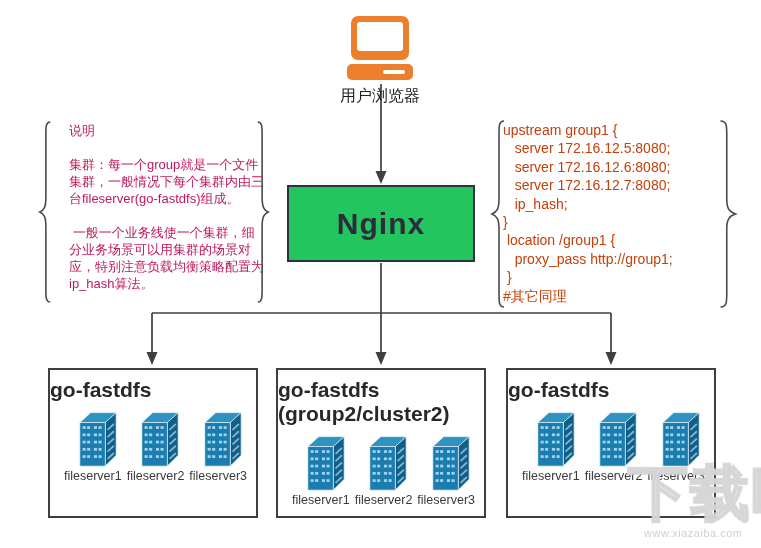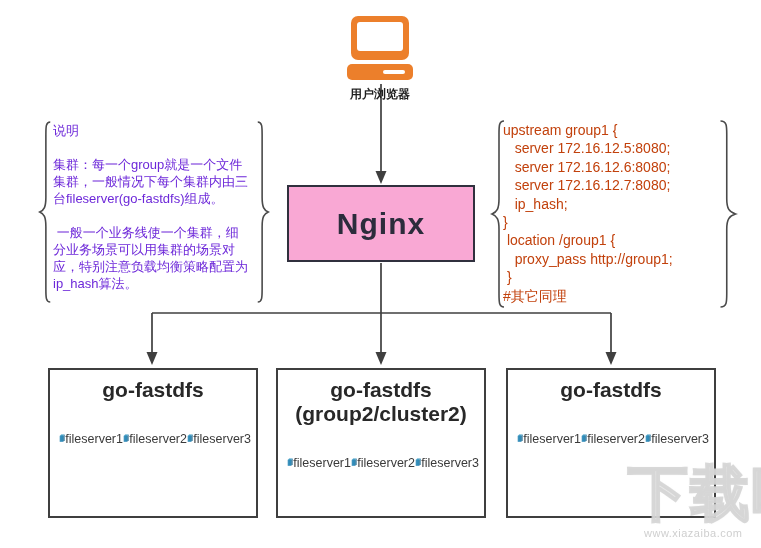--- a/index.html
+++ b/index.html
@@ -12,49 +12,49 @@
   
   .monitor { position:absolute; left:351px; top:16px; width:58px; height:44px;
     background:#EC7F2B; border-radius:7px; }
   .screen  { position:absolute; left:6px; top:6px; width:46px; height:29px;
     background:#ffffff; border-radius:3px; }
   .base    { position:absolute; left:347px; top:64px; width:66px; height:16px;
     background:#EC7F2B; border-radius:5px; }
   .slot    { position:absolute; right:8px; top:6px; width:22px; height:4px;
     background:#ffffff; border-radius:2px; }
   .browser-label { position:absolute; left:310px; top:86px; width:140px; text-align:center;
-    font-size:12px; font-weight:bold; color:#1f1f1f; }
+    font-size:16px; font-weight:normal; color:#1f1f1f; }
 
   
   .nginx-box { position:absolute; left:287px; top:185px; width:188px; height:77px;
-    background:#f9a8d4; border:2px solid #30303E; box-sizing:border-box;
+    background:#22c55e; border:2px solid #30303E; box-sizing:border-box;
     display:flex; align-items:center; justify-content:center; }
   .nginx-box span { font-size:30px; font-weight:bold; color:#2C2C3C; letter-spacing:1px; }
 
   
   .note { position:absolute; }
   .note-left  { left:38px;  top:117px; width:232px; height:190px; }
   .note-right { left:490px; top:116px; width:248px; height:196px; }
   .note .brace { position:absolute; top:2px; }
   .note-left  .brace       { width:14px; height:186px; }
   .note-right .brace       { width:16px; height:192px; }
   .note-right .brace.right { width:20px; }
   .brace.left  { left:0; }
   .brace.right { right:0; }
   .note-text { position:absolute; white-space:pre-wrap; }
-  .note-left  .note-text { left:15px; top:5px; width:204px; font-size:13px; line-height:17px; color:#6d28d9; }
+  .note-left  .note-text { left:31px; top:5px; width:204px; font-size:13px; line-height:17px; color:#be185d; }
   .note-right .note-text { left:13px; top:5px; width:212px; font-size:14px; line-height:18.4px; color:#c2410c; }
 
   
   .cluster { position:absolute; top:368px; width:210px; height:150px; background:#fff;
     border:2px solid #3F3F3F; box-sizing:border-box; }
-  .cluster-title { margin-top:8px; text-align:center; font-weight:bold;
+  .cluster-title { margin-top:8px; font-weight:bold;
     font-size:21px; line-height:24px; color:#282828; }
   .servers { display:flex; justify-content:space-between; padding:0 9px; margin-top:7px; }
-  .server-col { display:flex; flex-direction:row; align-items:center; width:64px; }
+  .server-col { display:flex; flex-direction:column; align-items:flex-end; width:64px; }
   svg.cube { width:48px; height:58px; display:block; }
   .server-label { font-size:12.5px; color:#3a3a3a; margin-top:2px; white-space:nowrap; }
 
   
   .watermark { position:absolute; left:628px; top:462px; width:220px; pointer-events:none; }
   .wm-title { font-size:60px; line-height:62px; font-weight:bold; white-space:nowrap;
     color:rgba(255,255,255,0.45); -webkit-text-stroke:2px rgba(210,210,210,0.85);
     text-shadow:0 0 2px rgba(190,190,190,0.6); letter-spacing:2px;
     font-family:"DejaVu Sans",sans-serif; }
   .wm-url { font-size:11px; color:#cfcfcf; margin-top:3px; margin-left:16px; letter-spacing:0.5px; }

